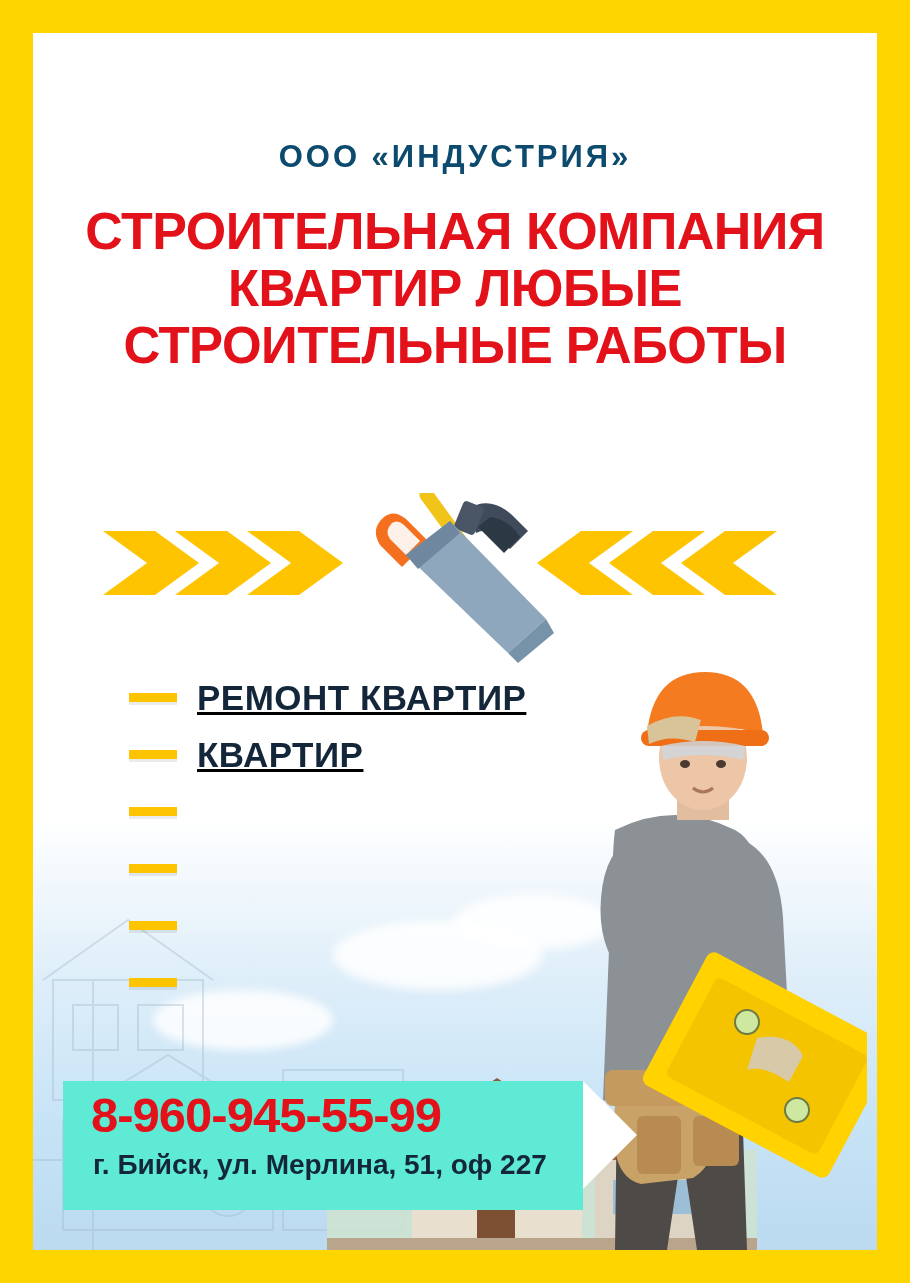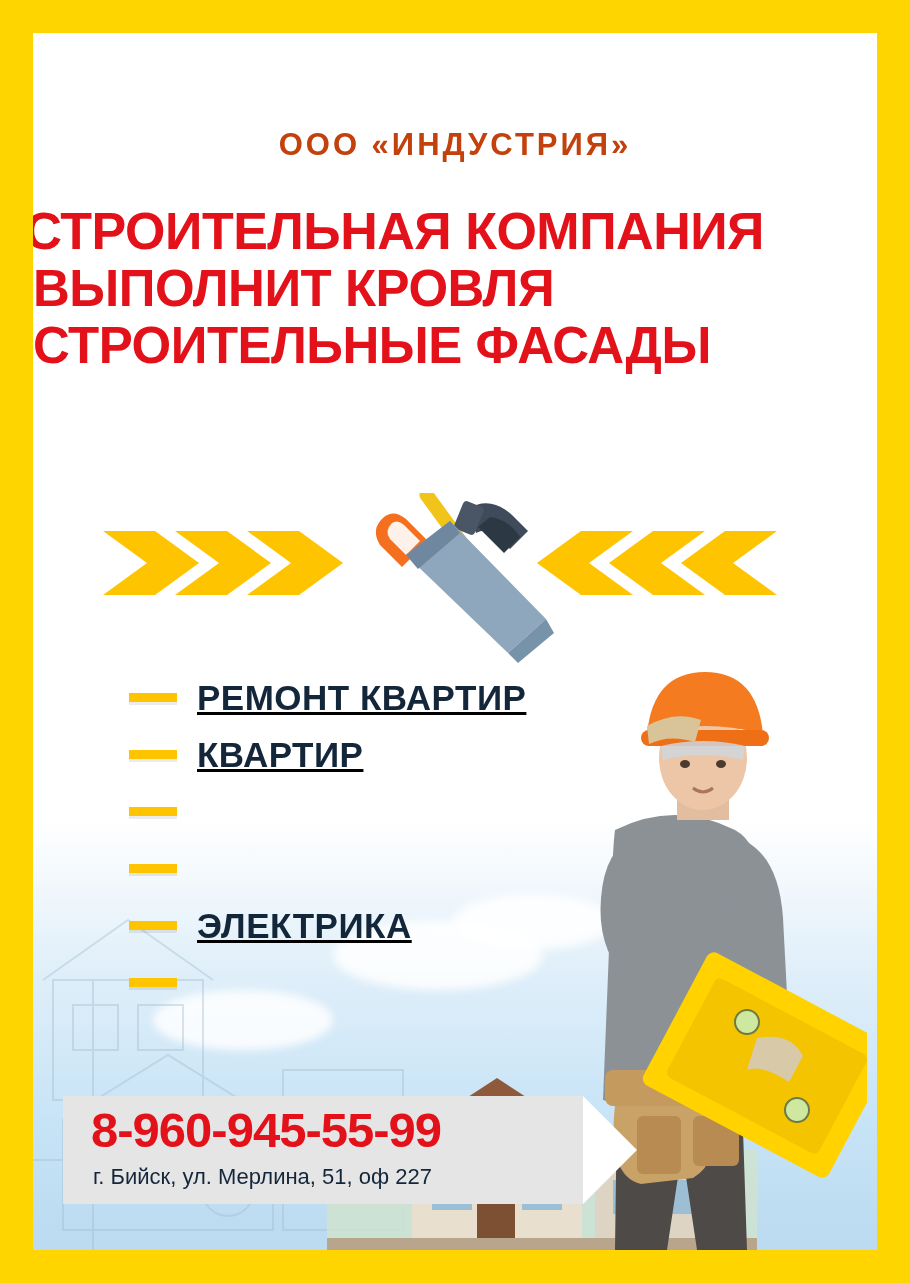--- a/index.html
+++ b/index.html
@@ -61,36 +61,36 @@
     position: absolute;
     right: 120px;
     bottom: 0;
     width: 430px;
     height: 250px;
   }
 
   
   .company {
     position: absolute;
-    top: 94px;
+    top: 106px;
     left: 0;
     width: 100%;
     text-align: center;
     font-size: 31px;
     font-weight: bold;
     letter-spacing: 3px;
-    color: #c2410c;
+    color: #0c4a6e;
     font-family: "Liberation Sans", sans-serif;
   }
   .headline {
     position: absolute;
     top: 170px;
     left: 0;
     width: 100%;
-    text-align: left;
+    text-align: center;
     color: #e3121a;
     font-weight: bold;
     font-family: "Liberation Sans", sans-serif;
     line-height: 1.12;
   }
   .headline .l1 { font-size: 51px; letter-spacing: -0.5px; display: block; transform: scaleX(1.02);}
   .headline .l2 { font-size: 51px; letter-spacing: -0.5px; display: block; }
   .headline .l3 { font-size: 51px; letter-spacing: -0.5px; display: block; }
 
   
@@ -151,24 +151,24 @@
     right: 10px;
     bottom: 0;
     width: 370px;
     height: 620px;
   }
 
   
   .contact {
     position: absolute;
     left: 30px;
-    bottom: 46px;
+    bottom: 40px;
     width: 520px;
-    height: 108px;
-    background: #e5e5e5;
+    height: 129px;
+    background: #5eead4;
     box-shadow: 0 0 0 0 rgba(0,0,0,0);
   }
   .contact:after {
     content: "";
     position: absolute;
     right: -54px;
     top: 0;
     width: 0;
     height: 0;
     border-top: 54px solid transparent;
@@ -182,22 +182,22 @@
     font-size: 49px;
     font-weight: bold;
     color: #e3121a;
     letter-spacing: -1px;
     font-family: "Liberation Sans", sans-serif;
   }
   .address {
     position: absolute;
     left: 30px;
     top: 68px;
-    font-size: 22px;
-    font-weight: normal;
+    font-size: 28px;
+    font-weight: bold;
     color: #14263a;
     font-family: "Liberation Sans", sans-serif;
     text-align: center;
   }
 </style>
 </head>
 <body>
 
 <div class="poster">
   <div class="inner">
@@ -239,22 +239,22 @@
           <rect x="340" y="180" width="34" height="34" fill="#9dbfd6"></rect>
         </g>
         <rect x="0" y="238" width="430" height="12" fill="#b9a58c"></rect>
       </svg>
     </div>
 
     <div class="company">ООО «ИНДУСТРИЯ»</div>
 
     <div class="headline">
       <span class="l1">СТРОИТЕЛЬНАЯ КОМПАНИЯ</span>
-      <span class="l2">ВЫПОЛНИТ КРОВЛЯ</span>
-      <span class="l3">СТРОИТЕЛЬНЫЕ ФАСАДЫ</span>
+      <span class="l2">КВАРТИР ЛЮБЫЕ</span>
+      <span class="l3">СТРОИТЕЛЬНЫЕ РАБОТЫ</span>
     </div>
 
     <div class="band">
       <svg class="arrows-left" width="270" height="80" viewBox="0 0 270 80">
         <polygon points="0,8 52,8 96,40 52,72 0,72 44,40" fill="#ffc400"></polygon>
         <polygon points="72,8 124,8 168,40 124,72 72,72 116,40" fill="#ffc400"></polygon>
         <polygon points="144,8 196,8 240,40 196,72 144,72 188,40" fill="#ffc400"></polygon>
       </svg>
 
       <svg class="arrows-right" width="270" height="80" viewBox="0 0 270 80">
@@ -292,21 +292,20 @@
         <span class="service-label">КВАРТИР</span>
       </div>
       <div class="service-row">
         <span class="dash"></span>
       </div>
       <div class="service-row">
         <span class="dash"></span>
       </div>
       <div class="service-row">
         <span class="dash"></span>
-        <span class="service-label">ЭЛЕКТРИКА</span>
       </div>
       <div class="service-row">
         <span class="dash"></span>
       </div>
     </div>
 
     <svg class="worker" viewBox="0 0 370 620">
 
       <path d="M120,470 L245,470 L250,620 L200,620 L185,520 L170,620 L118,620 Z" fill="#4e4a47"></path>
 

